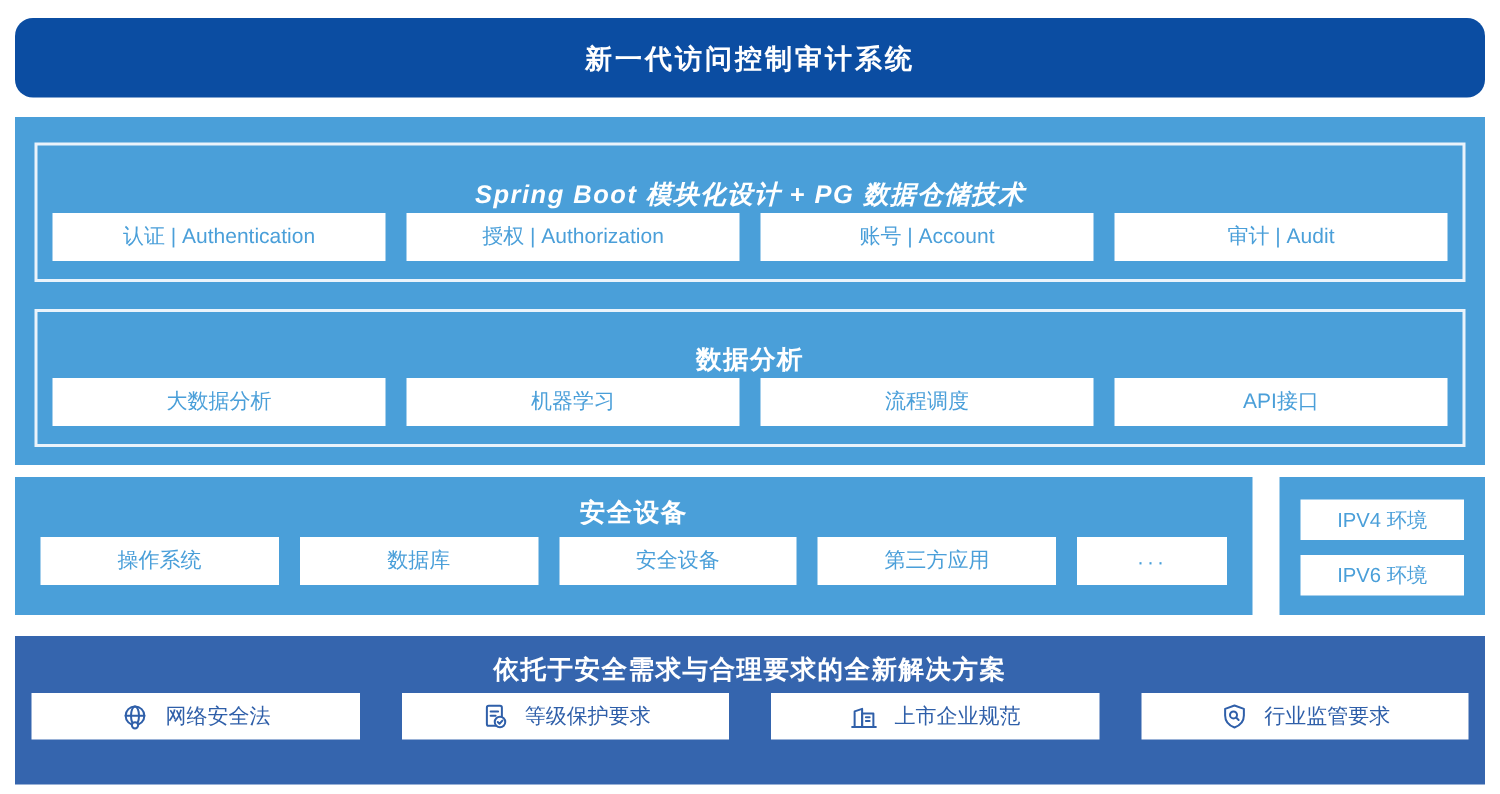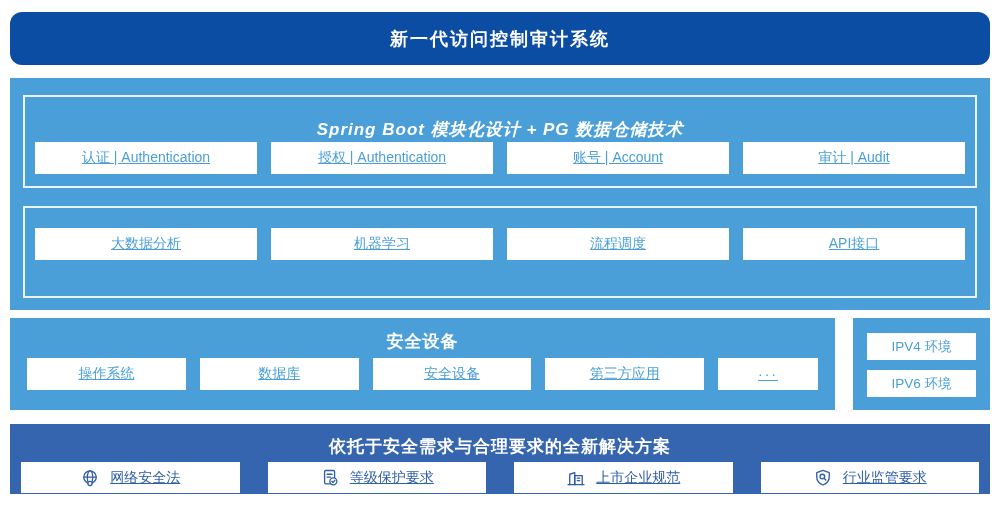--- a/index.html
+++ b/index.html
@@ -28,21 +28,21 @@
   }
   .inner-title {
     flex:1; display:flex; align-items:center; justify-content:center;
     color:#fff; font-size:17px; font-weight:bold; letter-spacing:1px;
   }
   .italic { font-style:italic; }
 
   .card-row { display:flex; gap:14px; }
   .card {
     flex:1; height:32px; background:#fff; color:#4A9FD9; font-size:14px;
-    display:flex; align-items:center; justify-content:center; white-space:nowrap;text-decoration:underline;
+    display:flex; align-items:center; justify-content:center; white-space:nowrap;
   }
 
   
   .row3 { margin:8px 10px 0; height:92px; display:flex; gap:18px; }
   .collection {
     flex:1; background:#4A9FD9; padding:6px 17px 0;
     display:flex; flex-direction:column;
   }
   .sec-title {
     display:flex; align-items:center; justify-content:center;
@@ -54,46 +54,47 @@
   .env-panel {
     width:137px; background:#4A9FD9;
     padding:15px 14px 13px; display:flex; flex-direction:column; gap:10px;
   }
   .env-card {
     flex:1; background:#fff; color:#4A9FD9; font-size:13.5px;
     display:flex; align-items:center; justify-content:center;
   }
 
   
-  .solution { margin:14px 10px 0; height:70px; background:#3565AE; padding:6px 11px 0; }
+  .solution { margin:14px 10px 0; height:99px; background:#3565AE; padding:6px 11px 0; }
   .solution .sec-title { height:32px; }
   .solution .card-row { gap:28px; }
   .solution .card { height:31px; color:#2F5FA9; gap:10px; }
   .icon { display:flex; align-items:center; }
   .icon svg { width:20px; height:20px; }
 </style>
 </head>
 <body>
 
 <div class="page">
 
   <div class="banner">新一代访问控制审计系统</div>
 
   <div class="platform">
     <div class="inner-box">
       <div class="inner-title italic">Spring Boot 模块化设计 + PG 数据仓储技术</div>
       <div class="card-row">
         <div class="card">认证 | Authentication</div>
-        <div class="card">授权 | Authentication</div>
+        <div class="card">授权 | Authorization</div>
         <div class="card">账号 | Account</div>
         <div class="card">审计 | Audit</div>
       </div>
     </div>
 
     <div class="inner-box">
+      <div class="inner-title">数据分析</div>
       <div class="card-row">
         <div class="card">大数据分析</div>
         <div class="card">机器学习</div>
         <div class="card">流程调度</div>
         <div class="card">API接口</div>
       </div>
     </div>
   </div>
 
   <div class="row3">

